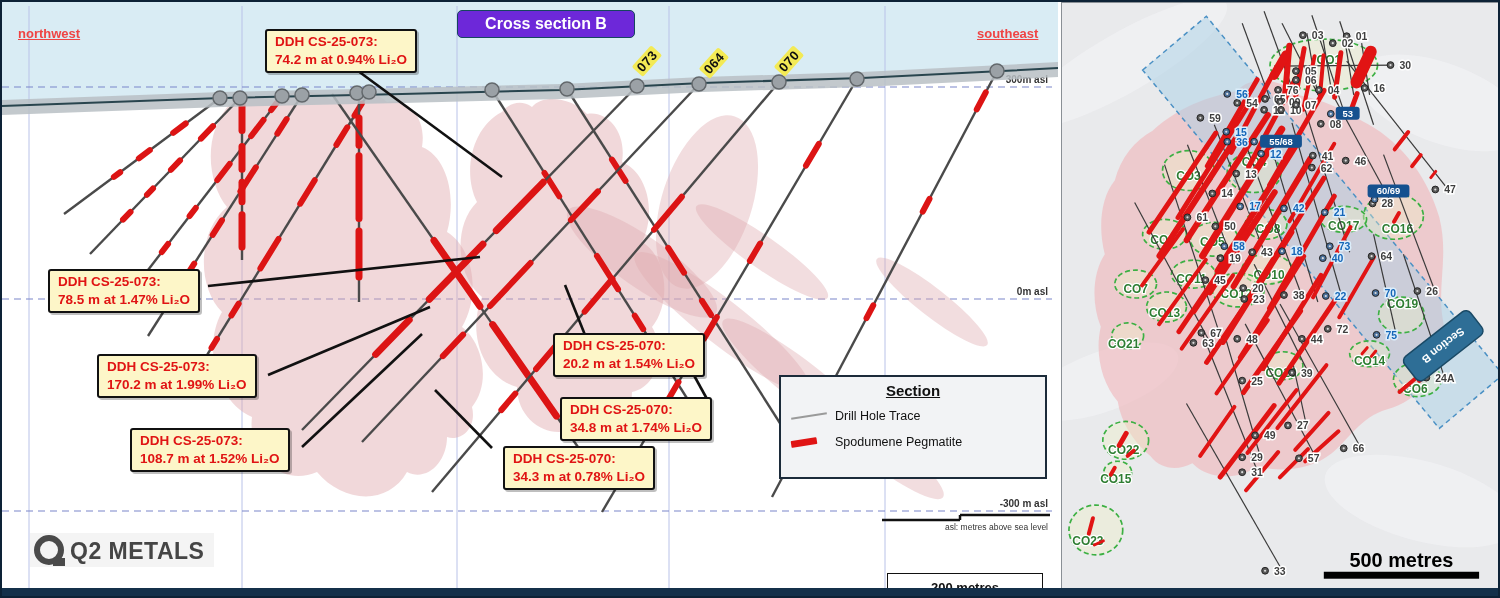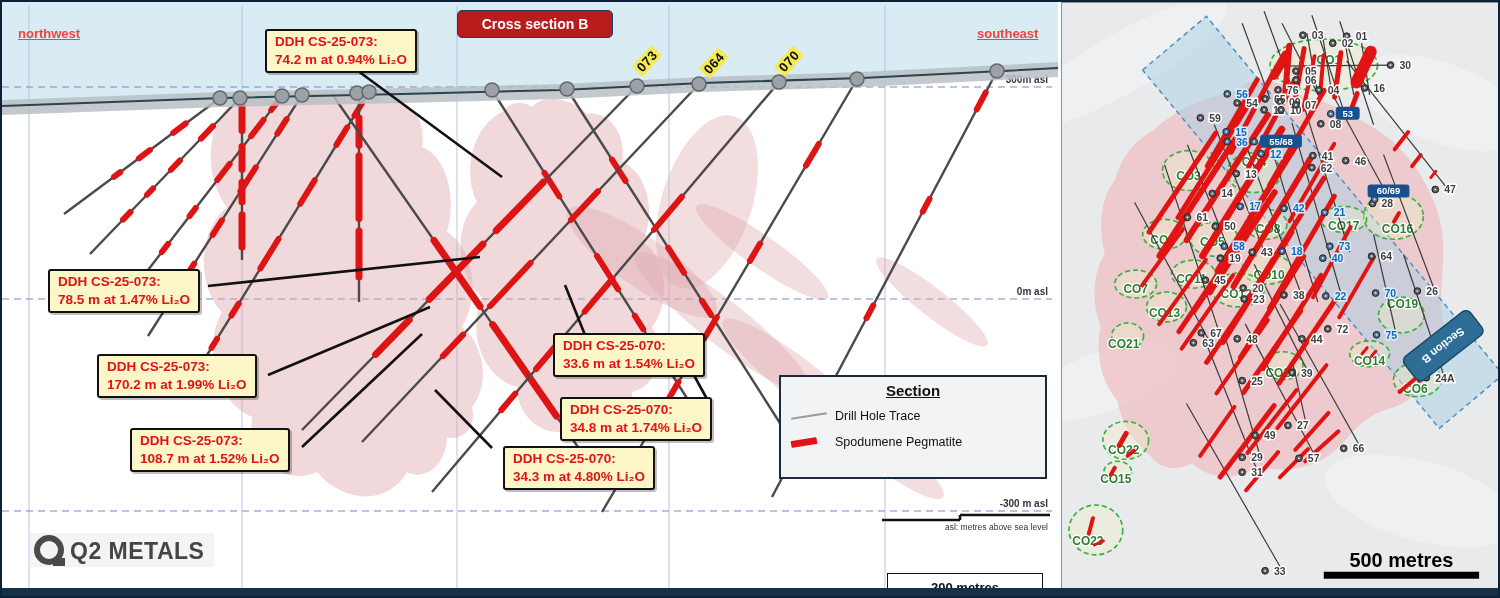--- a/index.html
+++ b/index.html
@@ -8,22 +8,22 @@
          font-family:"Liberation Sans", sans-serif;}
   .bottombar{position:absolute;left:0;right:0;bottom:0;height:8px;background:#14304a;}
   .section-panel{position:absolute;left:0;top:0;width:1056px;height:590px;background:#fff;}
   .map-panel{position:absolute;left:1059px;top:0;width:441px;height:590px;background:#eaeaec;border:1px solid #8a9096;}
   svg{display:block;width:100%;height:100%;font-family:"Liberation Sans", sans-serif;}
 
   .dir-label{position:absolute;font-weight:bold;font-size:13px;color:#ef4444;text-decoration:underline;}
   #nw{left:16px;top:24px;}
   #se{left:975px;top:24px;}
 
-  .title-box{position:absolute;left:455px;top:8px;width:156px;height:28px;background:#b91c1c;border:1px solid #16465e;
-             border-radius:5px;color:#fff;font-weight:bold;font-size:14px;display:flex;align-items:center;justify-content:center;}
+  .title-box{position:absolute;left:455px;top:8px;width:178px;height:28px;background:#6d28d9;border:1px solid #16465e;
+             border-radius:5px;color:#fff;font-weight:bold;font-size:16px;display:flex;align-items:center;justify-content:center;}
 
   .hole-num{position:absolute;background:#f3ea55;color:#111;font-weight:bold;font-size:13px;padding:0 3px;border-radius:2px;
             transform:translate(-50%,-50%) rotate(-48deg);letter-spacing:0.5px;}
 
   .callout{position:absolute;background:#fdf6c8;border:2.5px solid #111;border-radius:3px;padding:2px 8px 3px 8px;
            color:#e01414;font-weight:bold;font-size:13.5px;line-height:1.3;white-space:nowrap;
            box-shadow:2px 2px 0 rgba(0,0,0,0.25);}
   #c1{left:263px;top:27px;}  #c2{left:46px;top:267px;} #c3{left:95px;top:352px;} #c4{left:128px;top:426px;}
   #c5{left:551px;top:331px;} #c6{left:558px;top:395px;} #c7{left:501px;top:444px;}
 
@@ -194,29 +194,29 @@
     <div class="callout" id="c3">
       <div>DDH CS-25-073:</div>
       <div>170.2 m at 1.99% Li₂O</div>
     </div>
     <div class="callout" id="c4">
       <div>DDH CS-25-073:</div>
       <div>108.7 m at 1.52% Li₂O</div>
     </div>
     <div class="callout" id="c5">
       <div>DDH CS-25-070:</div>
-      <div>33.6 m at 1.54% Li₂O</div>
+      <div>20.2 m at 1.54% Li₂O</div>
     </div>
     <div class="callout" id="c6">
       <div>DDH CS-25-070:</div>
       <div>34.8 m at 1.74% Li₂O</div>
     </div>
     <div class="callout" id="c7">
       <div>DDH CS-25-070:</div>
-      <div>34.3 m at 4.80% Li₂O</div>
+      <div>34.3 m at 0.78% Li₂O</div>
     </div>
 
     <div class="legendbox">
       <h3>Section</h3>
       <div class="lrow">
         <span class="lswatch">
             <span class="sw-trace"></span>
           </span>
         <span class="lbl">Drill Hole Trace</span>
       </div>

